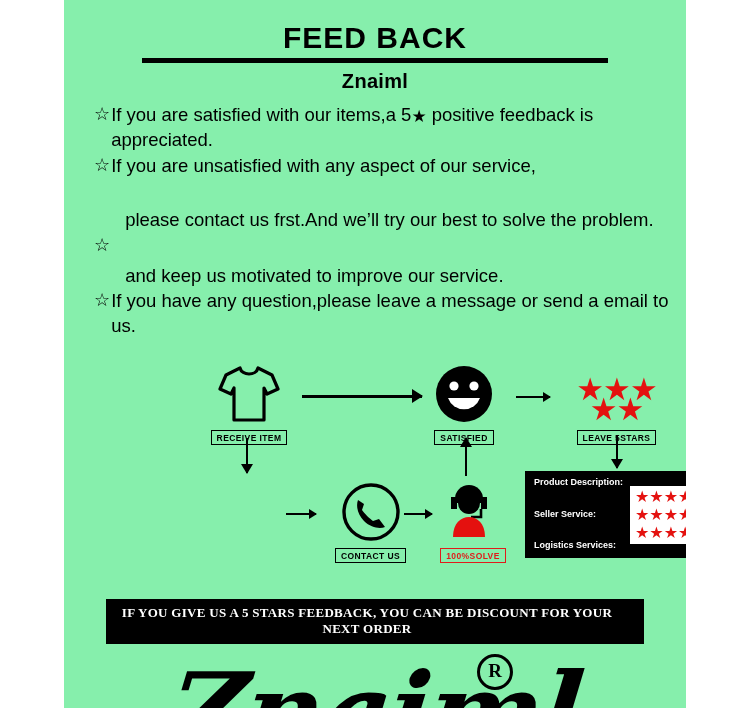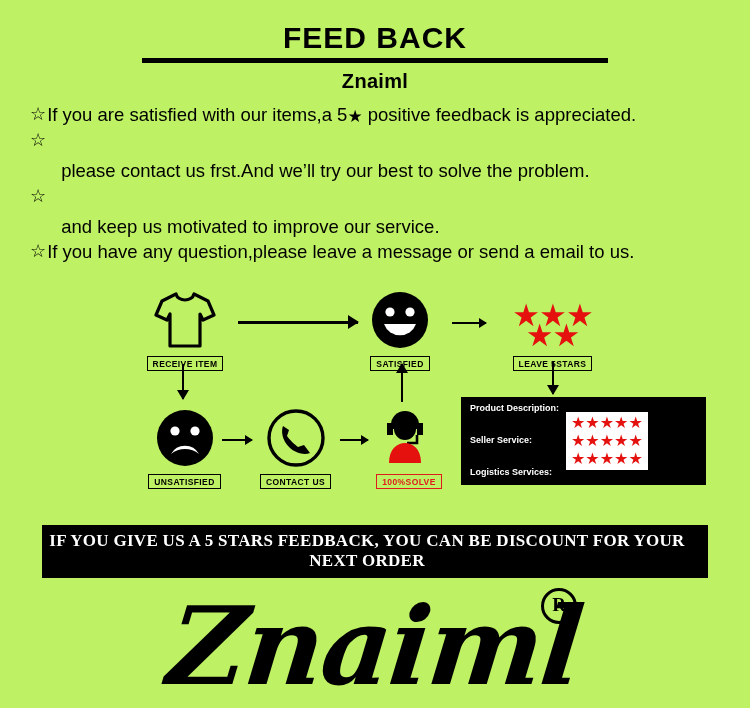--- a/index.html
+++ b/index.html
@@ -6,24 +6,24 @@
     margin: 0;
     padding: 0;
     background: #ffffff;
   }
   body {
     font-family: "Liberation Sans", sans-serif;
     color: #000;
   }
   #page {
     position: relative;
-    width: 750px;
+    width: 622px;
     height: 708px;
     margin: 0 auto;
-    background: #bef264;
+    background: #86efac;
     overflow: hidden;
   }
 
   
   .header {
     text-align: center;
     padding-top: 22px;
   }
   .header-title {
     font-size: 30px;
@@ -208,21 +208,21 @@
   }
 
   
   .banner {
     margin: 6px 42px 0 42px;
     background: #000;
     color: #fff;
     text-align: center;
     font-family: "Liberation Serif", serif;
     font-weight: bold;
-    font-size: 17px;
+    font-size: 13px;
     letter-spacing: 0.3px;
     padding: 6px 20px 7px 4px;
   }
 
   
   .logo-wrap {
     position: relative;
     text-align: center;
     margin-top: 14px;
   }
@@ -265,20 +265,21 @@
   <div class="bullets">
 
     <div class="bullet">
       <span class="star">☆</span>
       <span class="btext"><span>If you are satisfied with our items,a 5</span><span class="blackstar">★</span><span> positive feedback is appreciated.</span></span>
     </div>
 
     <div class="bullet">
       <span class="star">☆</span>
       <span class="btext">
+        <span>If you are unsatisfied with any aspect of our service,</span>
         <span class="bline2">please contact us frst.And we’ll try our best to solve the problem.</span>
       </span>
     </div>
 
     <div class="bullet">
       <span class="star">☆</span>
       <span class="btext">
         <span class="bline2">and keep us motivated to improve our service.</span>
       </span>
     </div>
@@ -325,35 +326,24 @@
       </div>
       <span class="cap">LEAVE 5STARS</span>
     </div>
 
     <div class="arrow-v down" style="left:182px; top:85px; height:35px;"></div>
 
     <div class="arrow-v up" style="left:401px; top:85px; height:38px;"></div>
 
     <div class="arrow-v down" style="left:552px; top:82px; height:33px;"></div>
 
-    <div class="node" style="left:137px; top:128px; width:95px;">
-      <div class="art">
-        <svg width="58" height="58" viewBox="0 0 58 58" aria-hidden="true">
-          <circle cx="29" cy="29" r="28" fill="#000"></circle>
-          <circle cx="19" cy="22" r="4.6" fill="#fff"></circle>
-          <circle cx="39" cy="22" r="4.6" fill="#fff"></circle>
-          <path d="M15 45 A16 16 0 0 1 43 45 A22 22 0 0 0 15 45 Z" fill="#fff"></path>
-        </svg>
-      </div>
-      <span class="cap">UNSATISFIED</span>
-    </div>
 
     <div class="arrow-h thin" style="left:222px; top:160px; width:30px;"></div>
 
-    <div class="node" style="left:253px; top:128px; width:85px;text-align:center;">
+    <div class="node" style="left:264px; top:128px; width:85px;text-align:center;">
       <div class="art">
         <svg width="58" height="58" viewBox="0 0 58 58" aria-hidden="true">
           <circle cx="29" cy="29" r="27" fill="none" stroke="#000" stroke-width="3.4"></circle>
           <path d="M16 17 C14 22 15 31 22 38 C29 45 38 46 43 44 L37 36 L31 38 C28 36 22 30 20 27 L22 21 Z" fill="#000"></path>
         </svg>
       </div>
       <span class="cap">CONTACT US</span>
     </div>
 
     <div class="arrow-h thin" style="left:340px; top:160px; width:28px;"></div>

